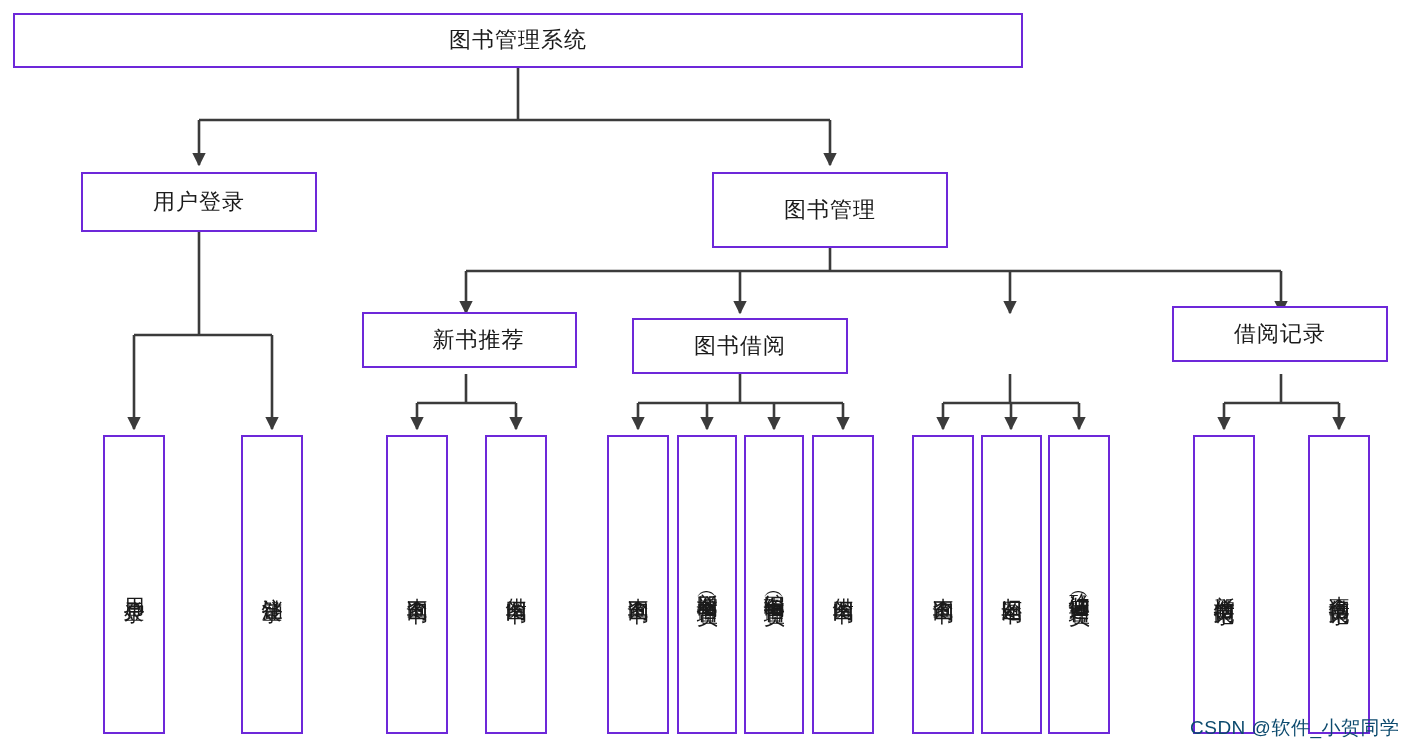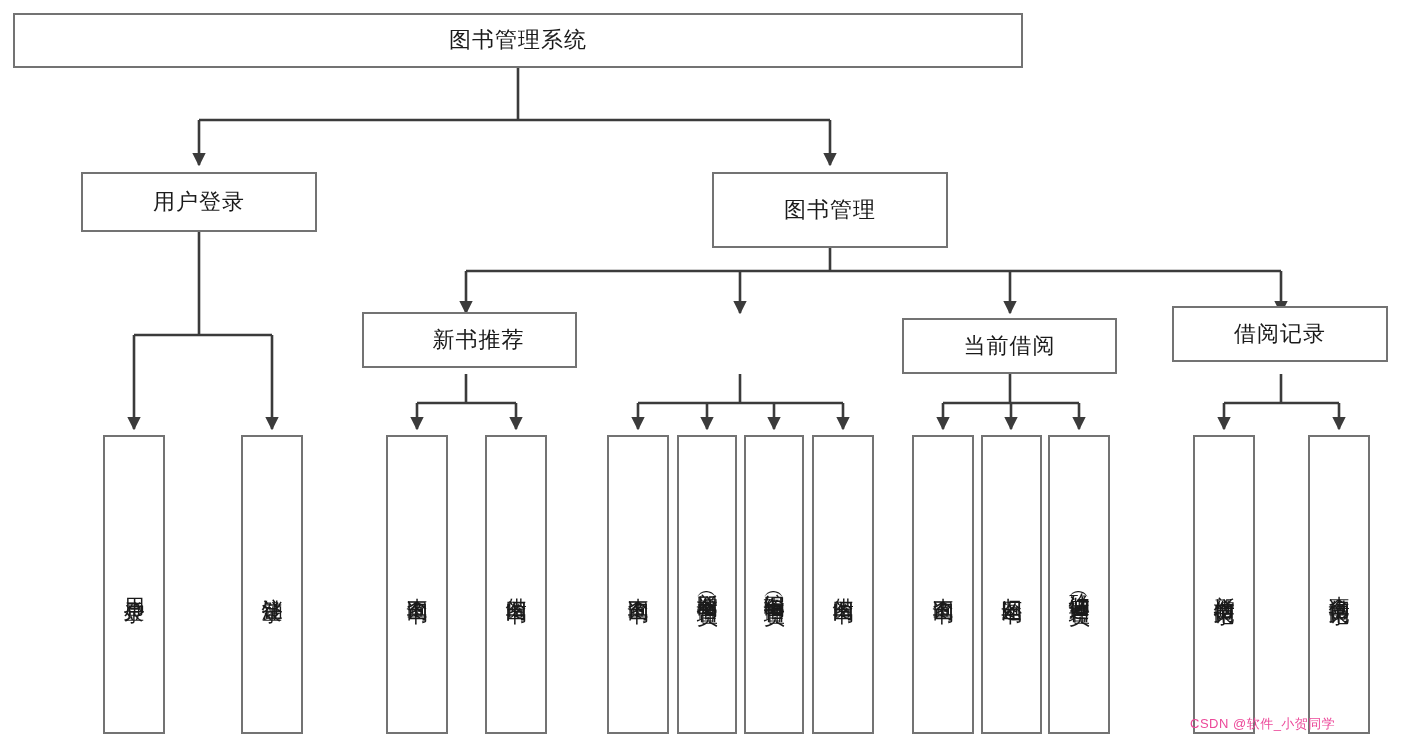--- a/index.html
+++ b/index.html
@@ -22,21 +22,21 @@
     position: absolute;
     left: 0;
     top: 0;
     width: 1405px;
     height: 747px;
   }
   
   .node-box {
     position: absolute;
     box-sizing: border-box;
-    border: 2px solid #737373;
+    border: 2px solid #6d28d9;
     background: #ffffff;
     display: flex;
     align-items: center;
     justify-content: center;
     color: #1a1a1a;
   }
   .node-box.horizontal {
     font-size: 22px;
     letter-spacing: 1px;
     line-height: 1.1;
@@ -49,22 +49,22 @@
     letter-spacing: 2px;
     padding: 4px 0;
     text-align: center;
   }
   .node-label {
     display: block;
     white-space: pre-line;
   }
   .watermark {
     position: absolute;
-    color: #ec4899;
-    font-size: 13px;
+    color: #0c4a6e;
+    font-size: 19px;
     letter-spacing: 0.5px;
     white-space: nowrap;
     user-select: none;
   }
 </style>
 </head>
 <body>
 
 <div id="diagram-root">
 
@@ -125,22 +125,22 @@
   <div class="node-box horizontal" style="left:81px; top:172px; width:236px; height:60px;">
     <span class="node-label">用户登录</span>
   </div>
   <div class="node-box horizontal" style="left:712px; top:172px; width:236px; height:76px;">
     <span class="node-label">图书管理</span>
   </div>
 
   <div class="node-box horizontal" style="left:362px; top:312px; width:215px; height:56px;padding-left:18px;">
     <span class="node-label">新书推荐</span>
   </div>
-  <div class="node-box horizontal" style="left:902px; top:318px; width:215px; height:56px;">
-    <span class="node-label">当前借阅</span>
+  <div class="node-box horizontal" style="left:632px; top:318px; width:216px; height:56px;">
+    <span class="node-label">图书借阅</span>
   </div>
   <div class="node-box horizontal" style="left:1172px; top:306px; width:216px; height:56px;">
     <span class="node-label">借阅记录</span>
   </div>
 
   <div class="node-box vertical" style="left:103px; top:435px; width:62px; height:299px;">
     <span class="node-label">用户登录</span>
   </div>
   <div class="node-box vertical" style="left:241px; top:435px; width:62px; height:299px;">
     <span class="node-label">注销登录</span>

